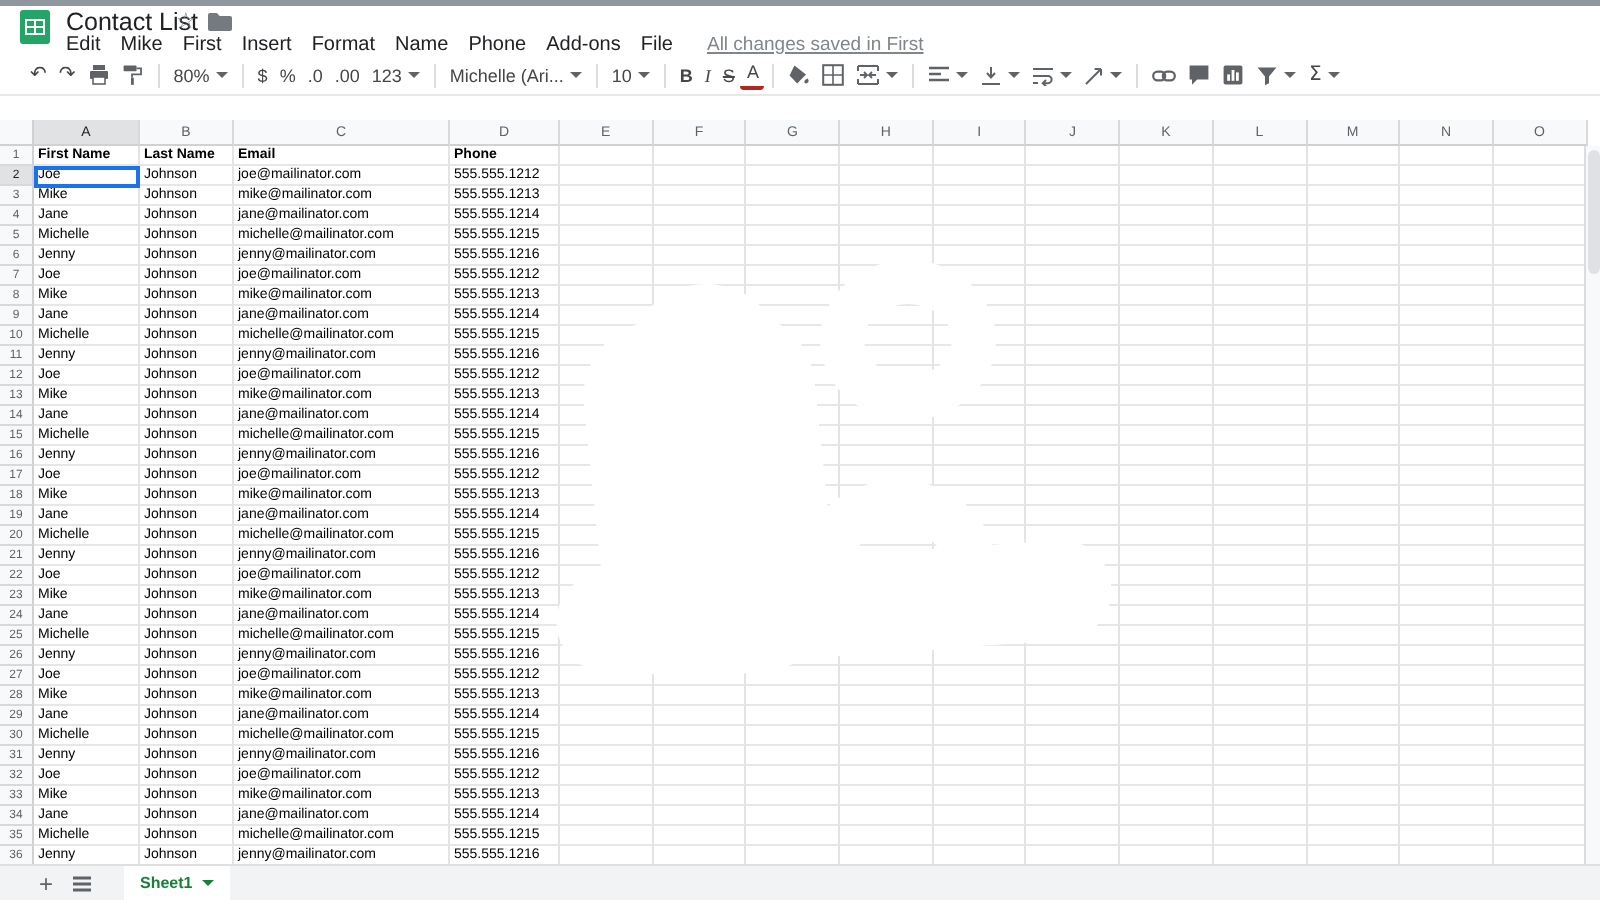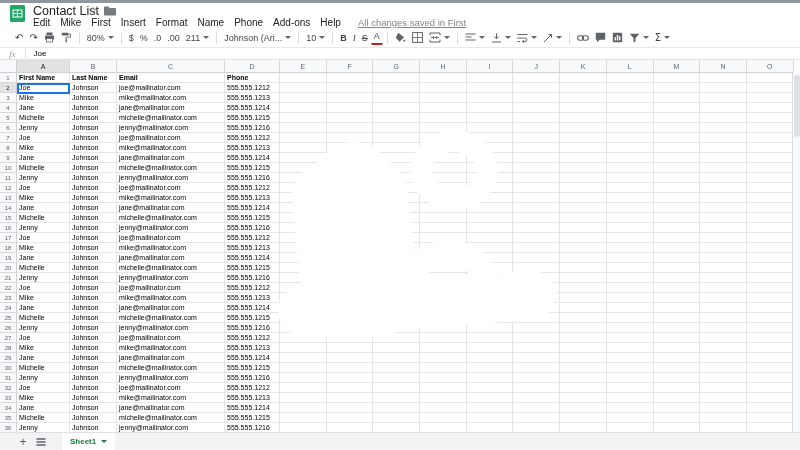--- a/index.html
+++ b/index.html
@@ -112,21 +112,21 @@
     </div>
     <div class="menubar">
       <span class="menu-item">Edit</span>
       <span class="menu-item">Mike</span>
       <span class="menu-item">First</span>
       <span class="menu-item">Insert</span>
       <span class="menu-item">Format</span>
       <span class="menu-item">Name</span>
       <span class="menu-item">Phone</span>
       <span class="menu-item">Add-ons</span>
-      <span class="menu-item">Help</span>
+      <span class="menu-item">File</span>
       <span class="status-link">All changes saved in First</span>
     </div>
   </div>
 
   <div class="toolbar">
     <span class="tbtn glyph">↶</span>
     <span class="tbtn glyph">↷</span>
     <span class="tbtn">
       <svg width="11" height="11" viewBox="0 0 11 11">
           <rect x="1" y="3.5" width="9" height="4" rx="0.5" fill="#5f6368"></rect>
@@ -145,26 +145,26 @@
     <span class="tbtn">
         <span>80%</span>
         <span class="caret"></span>
       </span>
     <span class="sep"></span>
     <span class="tbtn">$</span>
     <span class="tbtn">%</span>
     <span class="tbtn">.0</span>
     <span class="tbtn">.00</span>
     <span class="tbtn">
-        <span>211</span>
+        <span>123</span>
         <span class="caret"></span>
       </span>
     <span class="sep"></span>
     <span class="tbtn">
-        <span>Johnson (Ari...</span>
+        <span>Michelle (Ari...</span>
         <span class="caret"></span>
       </span>
     <span class="sep"></span>
     <span class="tbtn">
         <span>10</span>
         <span class="caret"></span>
       </span>
     <span class="sep"></span>
     <span class="tbtn b-bold">B</span>
     <span class="tbtn b-italic">I</span>
@@ -240,25 +240,20 @@
           <path d="M0.8 0.8 h9.4 l-3.7 4.4 v3.4 l-2 1 v-4.4 z" fill="#5f6368"></path>
         </svg>
       <span class="caret"></span>
     </span>
     <span class="tbtn">
       <span class="glyph">Σ</span>
       <span class="caret"></span>
     </span>
   </div>
 
-  <div class="formula-bar">
-    <span class="fx">fx</span>
-    <span class="fx-div"></span>
-    <span class="formula-value">Joe</span>
-  </div>
 
   <div class="sheet">
     <div class="corner"></div>
     <div class="col-headers">
         <div class="colh hl" style="width: 53px;">A</div>
         <div class="colh" style="width: 47px;">B</div>
         <div class="colh" style="width: 108px;">C</div>
         <div class="colh" style="width: 55px;">D</div>
         <div class="colh" style="width: 46.7px;">E</div>
         <div class="colh" style="width: 46.7px;">F</div>

